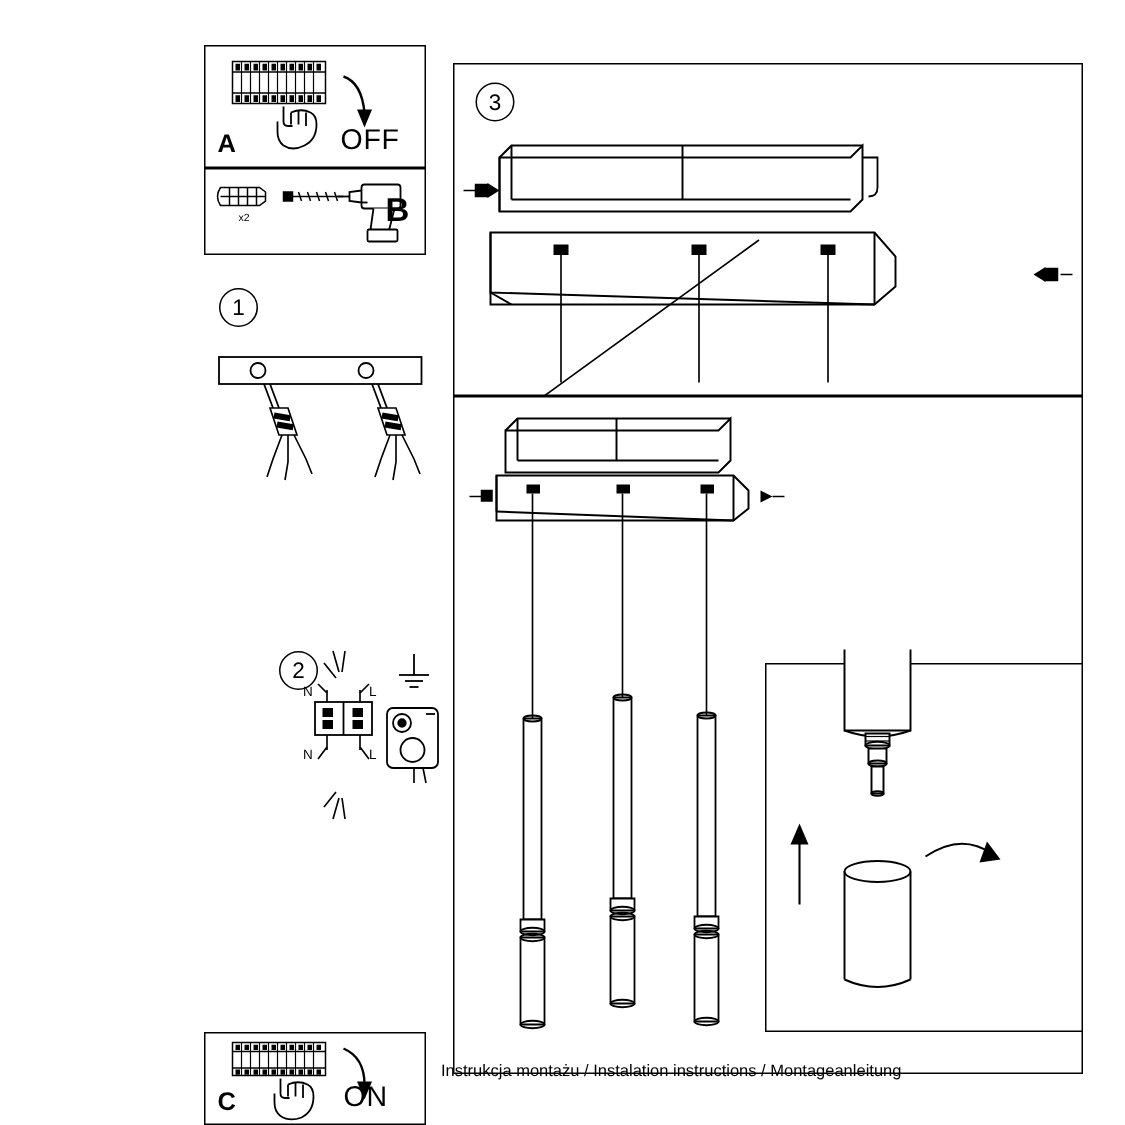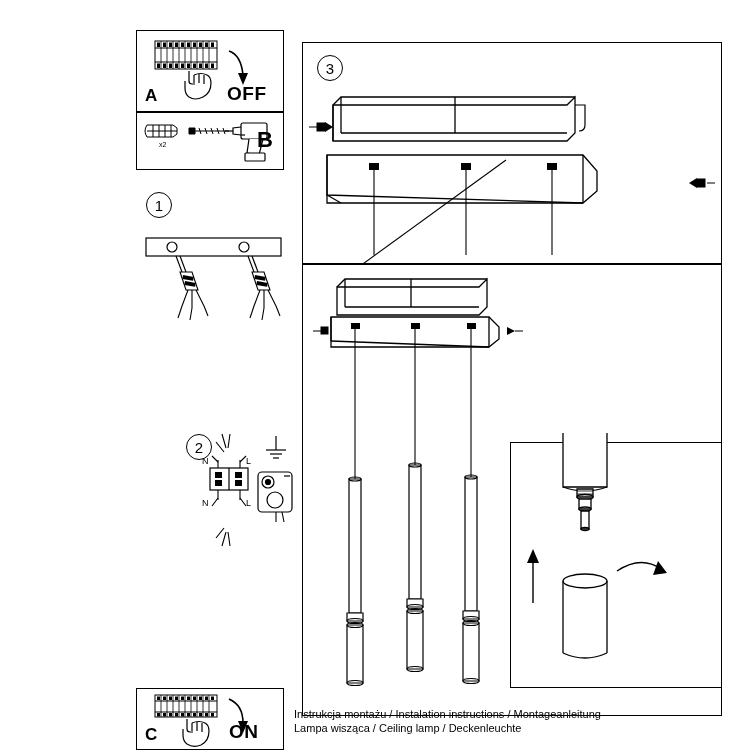--- a/index.html
+++ b/index.html
@@ -50,21 +50,21 @@
     font-weight: 700;
   }
   .lbl-big {
     position: absolute;
     font-size: 22px;
     font-weight: 700;
   }
   .onoff {
     position: absolute;
     font-size: 19px;
-    font-weight: 700;
+    font-weight: 400;
     letter-spacing: 0.5px;
   }
   .footer-text {
     position: absolute;
     font-size: 11px;
     line-height: 13px;
     color: #000;
     white-space: nowrap;
   }
   svg { display: block; overflow: visible; }
@@ -463,15 +463,14 @@
       <g class="ln" stroke-width="1.6">
         <path d="M92 10 Q106 16 106 34"></path>
       </g>
       <polygon points="101,32 111,32 106,44" fill="#000"></polygon>
     </svg>
     <span class="lbl" style="left:8px; top:36px;">C</span>
     <span class="onoff" style="left:92px; top:32px;">ON</span>
   </div>
 
   <div class="footer-text" style="left:294px; top:708px;">Instrukcja montażu / Instalation instructions / Montageanleitung</div>
-  <div class="footer-text" style="left:294px; top:722px;">Lampa wisząca / Ceiling lamp / Deckenleuchte</div>
 
 </div>
 
 </body></html>

